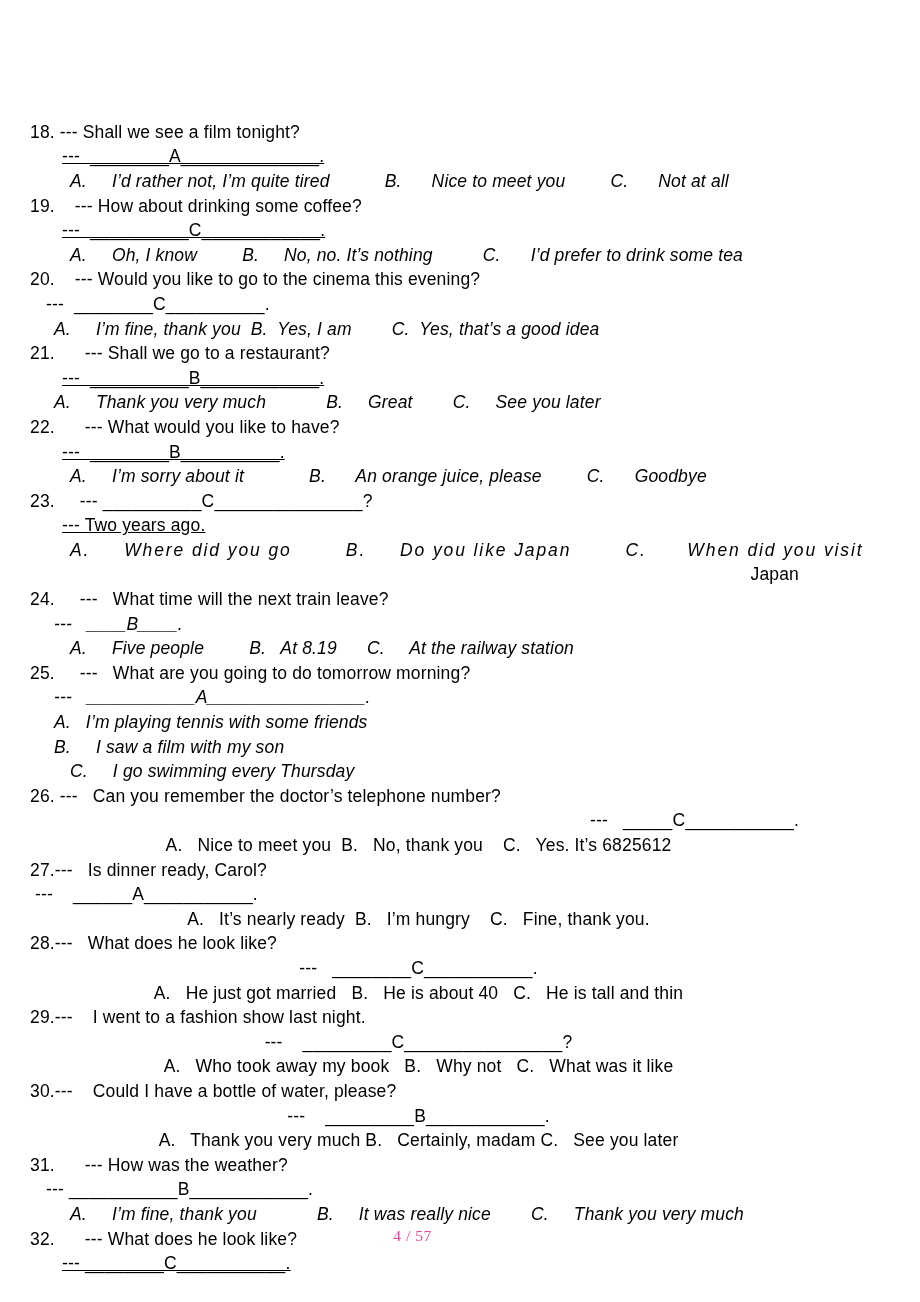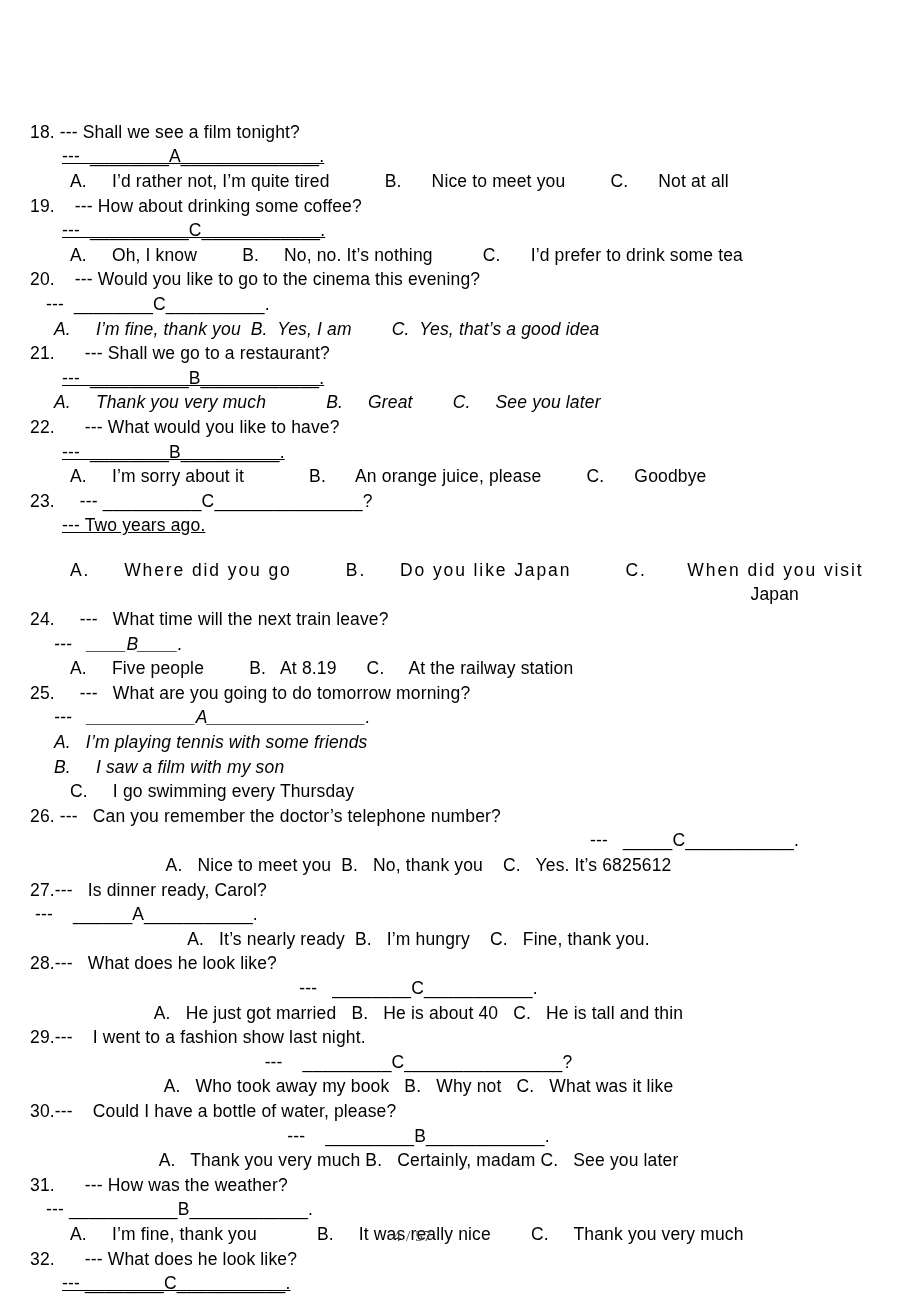--- a/index.html
+++ b/index.html
@@ -34,33 +34,33 @@
     white-space: pre;
     min-height: 24.6px;
   }
   
   .i0  { padding-left: 0px; text-align: right; }
   .i1  { padding-left: 8px; }
   .i2  { padding-left: 16px; text-align: center; }
   .i3  { padding-left: 24px; }
   .i4  { padding-left: 32px; font-style: italic; }
   .i5  { padding-left: 40px; text-decoration: underline; }
-  .i6  { padding-left: 48px; }
+  .i6  { padding-left: 48px; font-style: italic; }
 
-  .wide { letter-spacing: 1.9px; margin-top: 20px; }
+  .wide { letter-spacing: 1.9px; }
 
   .footer {
     position: absolute;
     left: 0;
     right: 0;
     bottom: 57px;
     text-align: center;
     font-family: "Liberation Serif", serif;
     font-size: 15.5px;
-    color: #404040;
+    color: #ec4899;
     letter-spacing: 0.5px;
   }
 </style>
 </head>
 <body>
 
 <div class="page">
 
   <div class="doc-body" id="doc-body">
     

